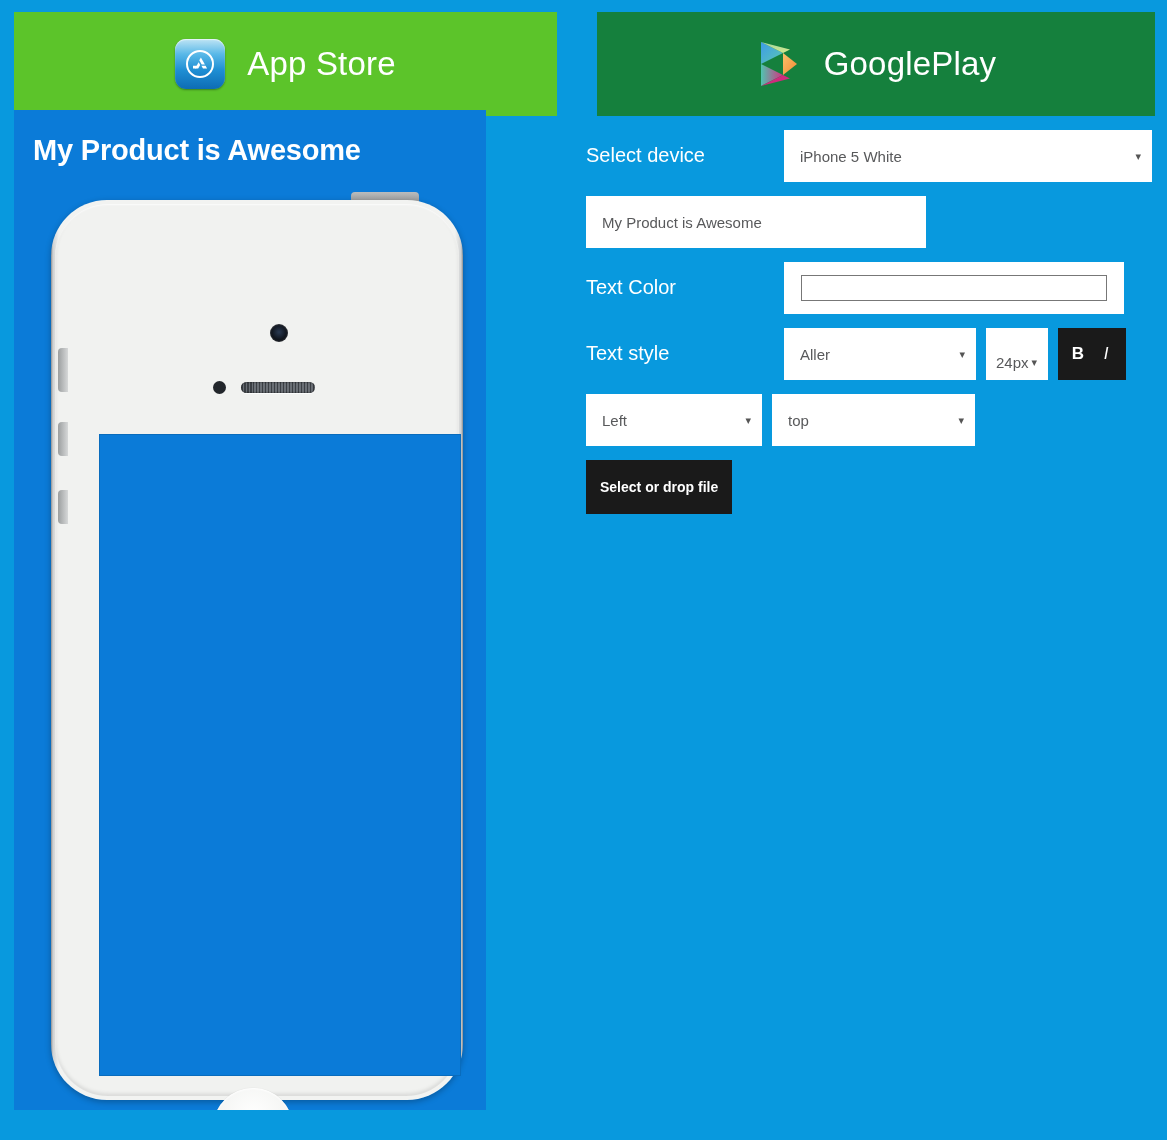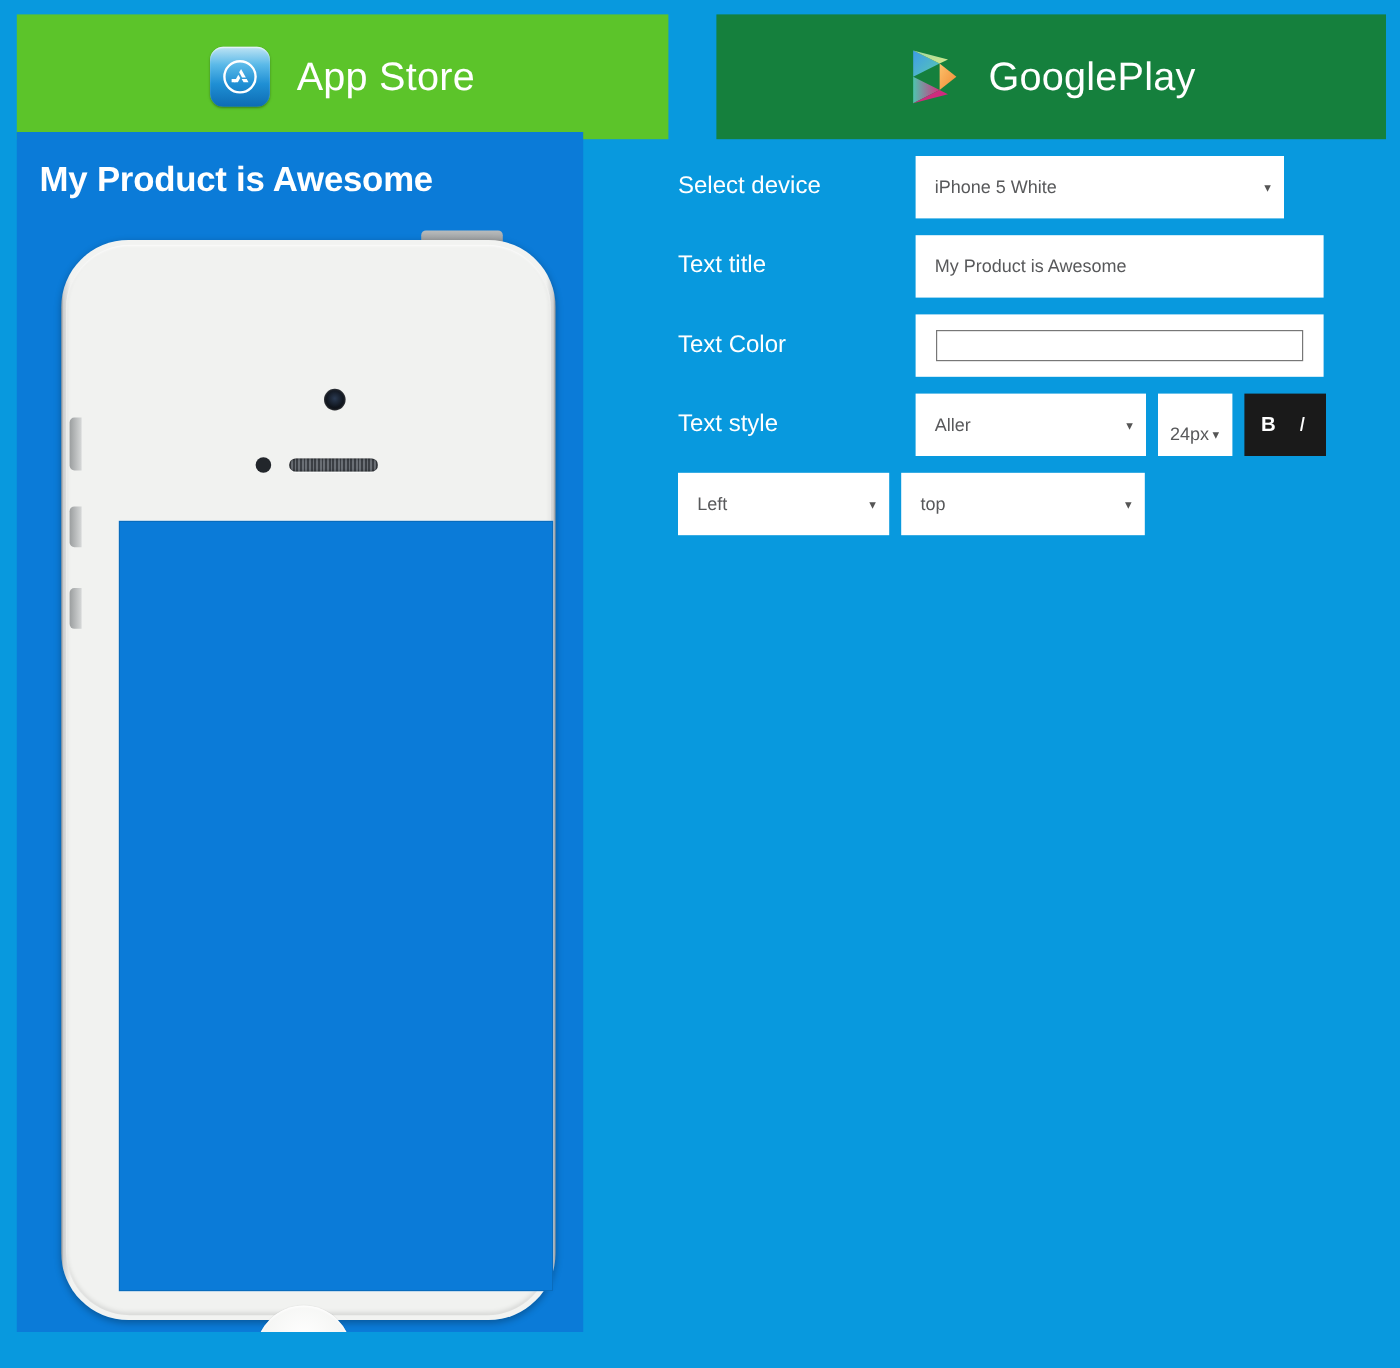--- a/index.html
+++ b/index.html
@@ -159,21 +159,21 @@
     border-radius: 4px 0 0 4px;
     background: linear-gradient(to right, #9b9e9f, #d6d8d8);
   }
   #mute-switch { top: 148px; height: 44px; }
   #vol-up     { top: 222px; height: 34px; }
   #vol-down   { top: 290px; height: 34px; }
 
   
   #settings-form {
     position: absolute;
-    left: 565px;
+    left: 586px;
     top: 130px;
     width: 558px;
   }
   .form-row {
     display: flex;
     align-items: flex-start;
     margin-bottom: 14px;
     min-height: 44px;
   }
   .form-label {
@@ -196,21 +196,21 @@
     font-size: 15px;
     color: #58595b;
     cursor: pointer;
   }
   .select-box .caret {
     position: absolute;
     right: 11px;
     font-size: 11px;
     color: #555;
   }
-  #device-select     { width: 307px; }
+  #device-select     { width: 368px; }
   #font-family-select{ width: 192px; }
   #font-size-select  { width: 62px; padding: 16px 22px 0 10px; }
   #align-h-select    { width: 176px; }
   #align-v-select    { width: 203px; }
 
   .color-field {
     background: #ffffff;
     width: 340px;
     height: 52px;
     display: flex;
@@ -344,21 +344,20 @@
     <div class="fields">
       <div class="select-box" id="device-select">
         <span>iPhone 5 White</span>
         <span class="caret">▾</span>
       </div>
     </div>
   </div>
 
 
   <div class="form-row">
-    <div class="form-label">Text title</div>
     <div class="fields">
       <input class="text-field" id="text-title-input" type="text" value="My Product is Awesome" style="">
     </div>
   </div>
 
   <div class="form-row">
     <div class="form-label">Text Color</div>
     <div class="fields">
       <div class="color-field">
         <span class="color-swatch" id="text-swatch" style="background: rgb(255, 255, 255);"></span>
@@ -391,15 +390,18 @@
         <span class="caret">▾</span>
       </div>
       <div class="select-box" id="align-v-select">
         <span>top</span>
         <span class="caret">▾</span>
       </div>
     </div>
   </div>
 
   <div class="form-row">
+    <div class="fields">
+      <button id="file-drop-button">Select or drop file</button>
+    </div>
   </div>
 
 </div>
 
 </body></html>

